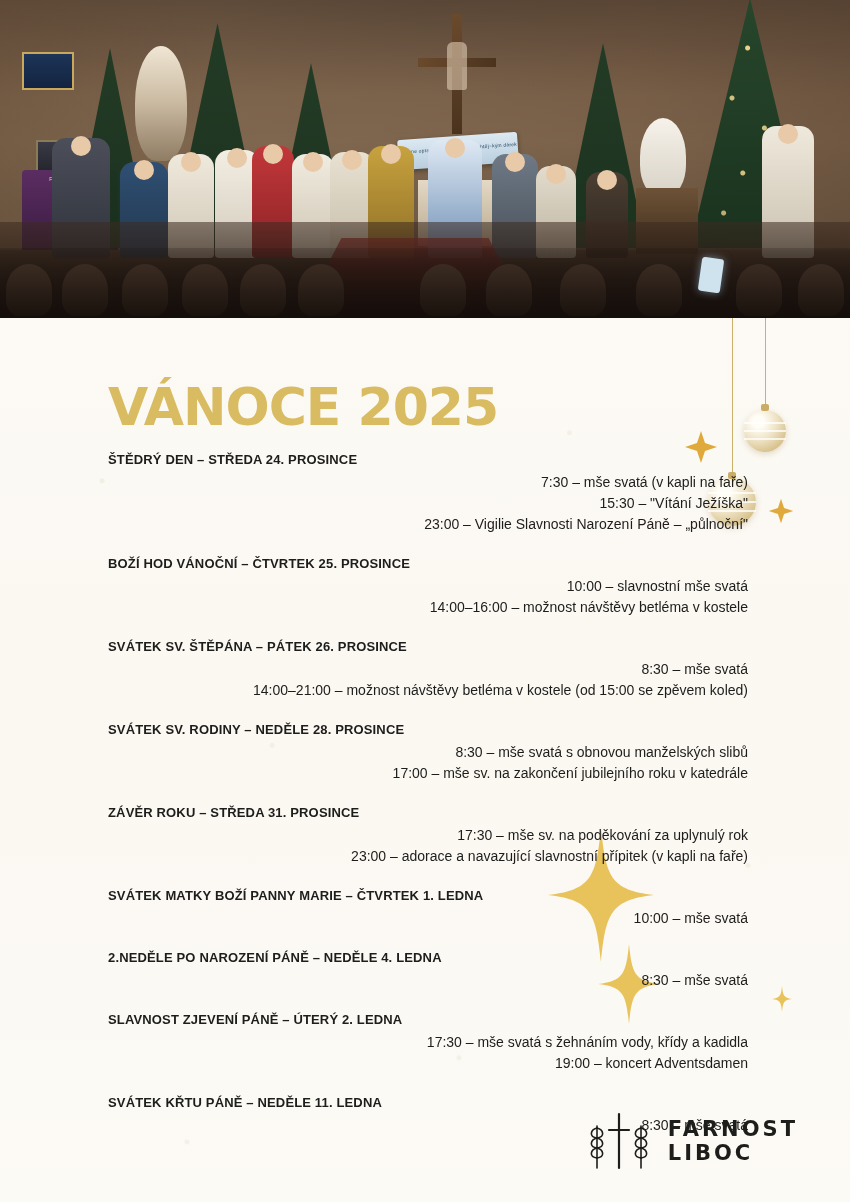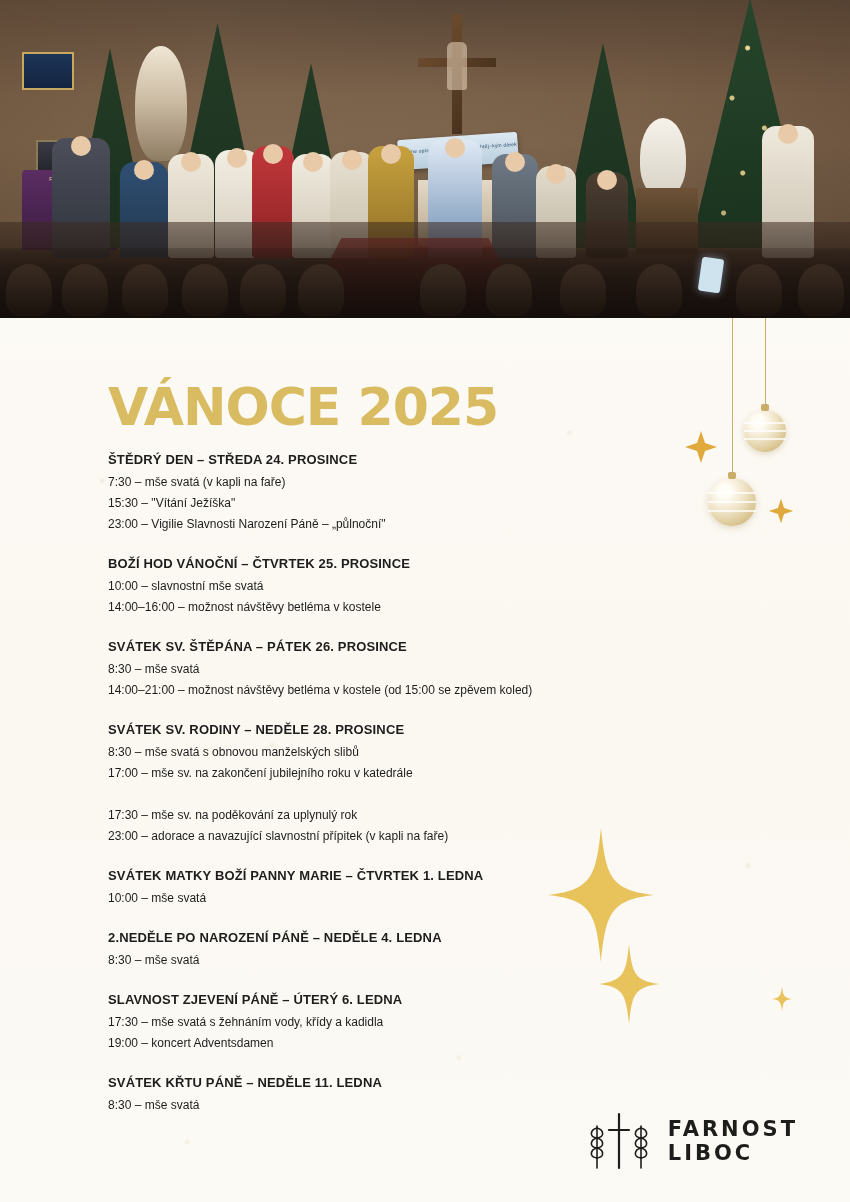--- a/index.html
+++ b/index.html
@@ -236,24 +236,25 @@
   .block:last-child { margin-bottom: 6px; }
   .block-title {
     font-size: 13px;
     font-weight: 700;
     color: #1d1d1b;
     letter-spacing: 0.15px;
     margin-bottom: 5px;
     font-family: "Liberation Sans", sans-serif;
   }
   .block-line {
-    font-size: 12px;
+    font-size: 14px;
     color: #1d1d1b;
     line-height: 21px;
     font-family: "Liberation Sans", sans-serif;
+    text-align: right;
   }
 
   
   .logo {
     position: absolute;
     right: 52px;
     bottom: 32px;
     display: flex;
     align-items: center;
     gap: 14px;
@@ -429,36 +430,37 @@
       <div class="block-line">14:00–21:00 – možnost návštěvy betléma v kostele (od 15:00 se zpěvem koled)</div>
     </div>
 
     <div class="block">
       <div class="block-title">SVÁTEK SV. RODINY – NEDĚLE 28. PROSINCE</div>
       <div class="block-line">8:30 – mše svatá s obnovou manželských slibů</div>
       <div class="block-line">17:00 – mše sv. na zakončení jubilejního roku v katedrále</div>
     </div>
 
     <div class="block">
+      <div class="block-title">ZÁVĚR ROKU – STŘEDA 31. PROSINCE</div>
       <div class="block-line">17:30 – mše sv. na poděkování za uplynulý rok</div>
       <div class="block-line">23:00 – adorace a navazující slavnostní přípitek  (v kapli na faře)</div>
     </div>
 
     <div class="block">
       <div class="block-title">SVÁTEK MATKY BOŽÍ PANNY MARIE – ČTVRTEK 1. LEDNA</div>
       <div class="block-line">10:00 – mše svatá</div>
     </div>
 
     <div class="block">
       <div class="block-title">2.NEDĚLE PO NAROZENÍ PÁNĚ – NEDĚLE 4. LEDNA</div>
       <div class="block-line">8:30 – mše svatá</div>
     </div>
 
     <div class="block">
-      <div class="block-title">SLAVNOST ZJEVENÍ PÁNĚ – ÚTERÝ 6. LEDNA</div>
+      <div class="block-title">SLAVNOST ZJEVENÍ PÁNĚ – ÚTERÝ 2. LEDNA</div>
       <div class="block-line">17:30 – mše svatá s žehnáním vody, křídy a kadidla</div>
       <div class="block-line">19:00 – koncert Adventsdamen</div>
     </div>
 
     <div class="block">
       <div class="block-title">SVÁTEK KŘTU PÁNĚ – NEDĚLE 11. LEDNA</div>
       <div class="block-line">8:30 – mše svatá</div>
     </div>
 
   </div>

